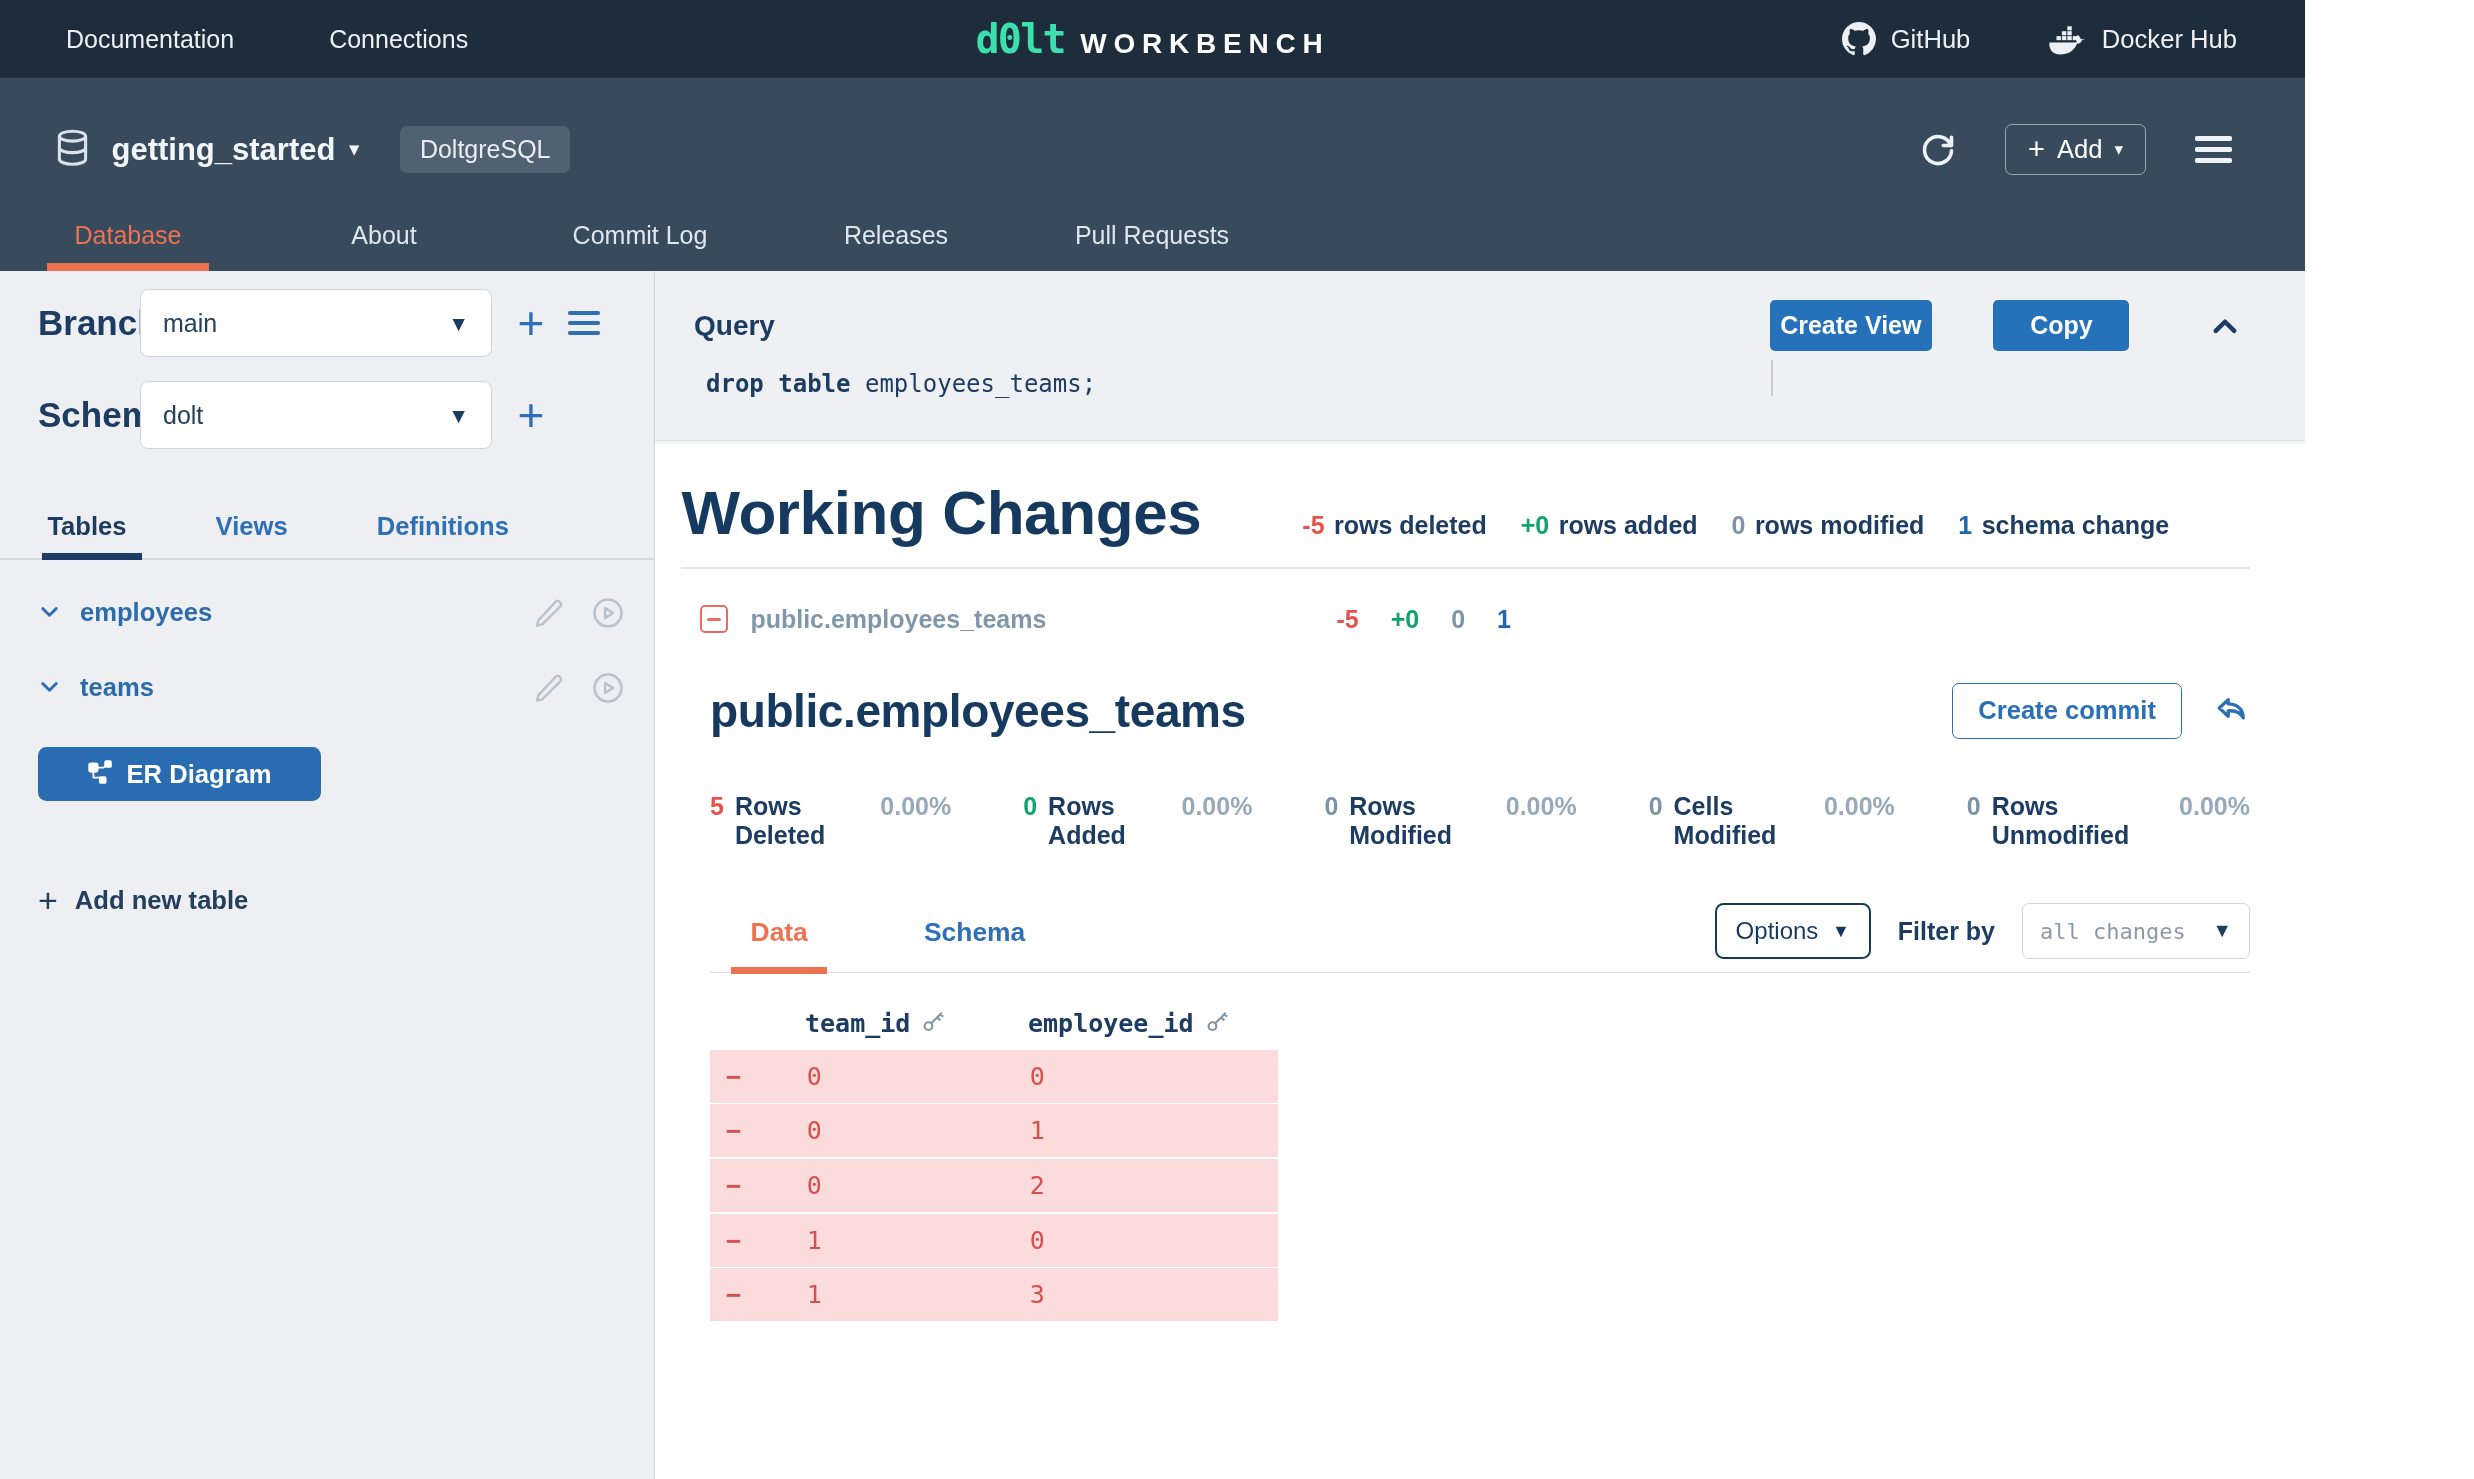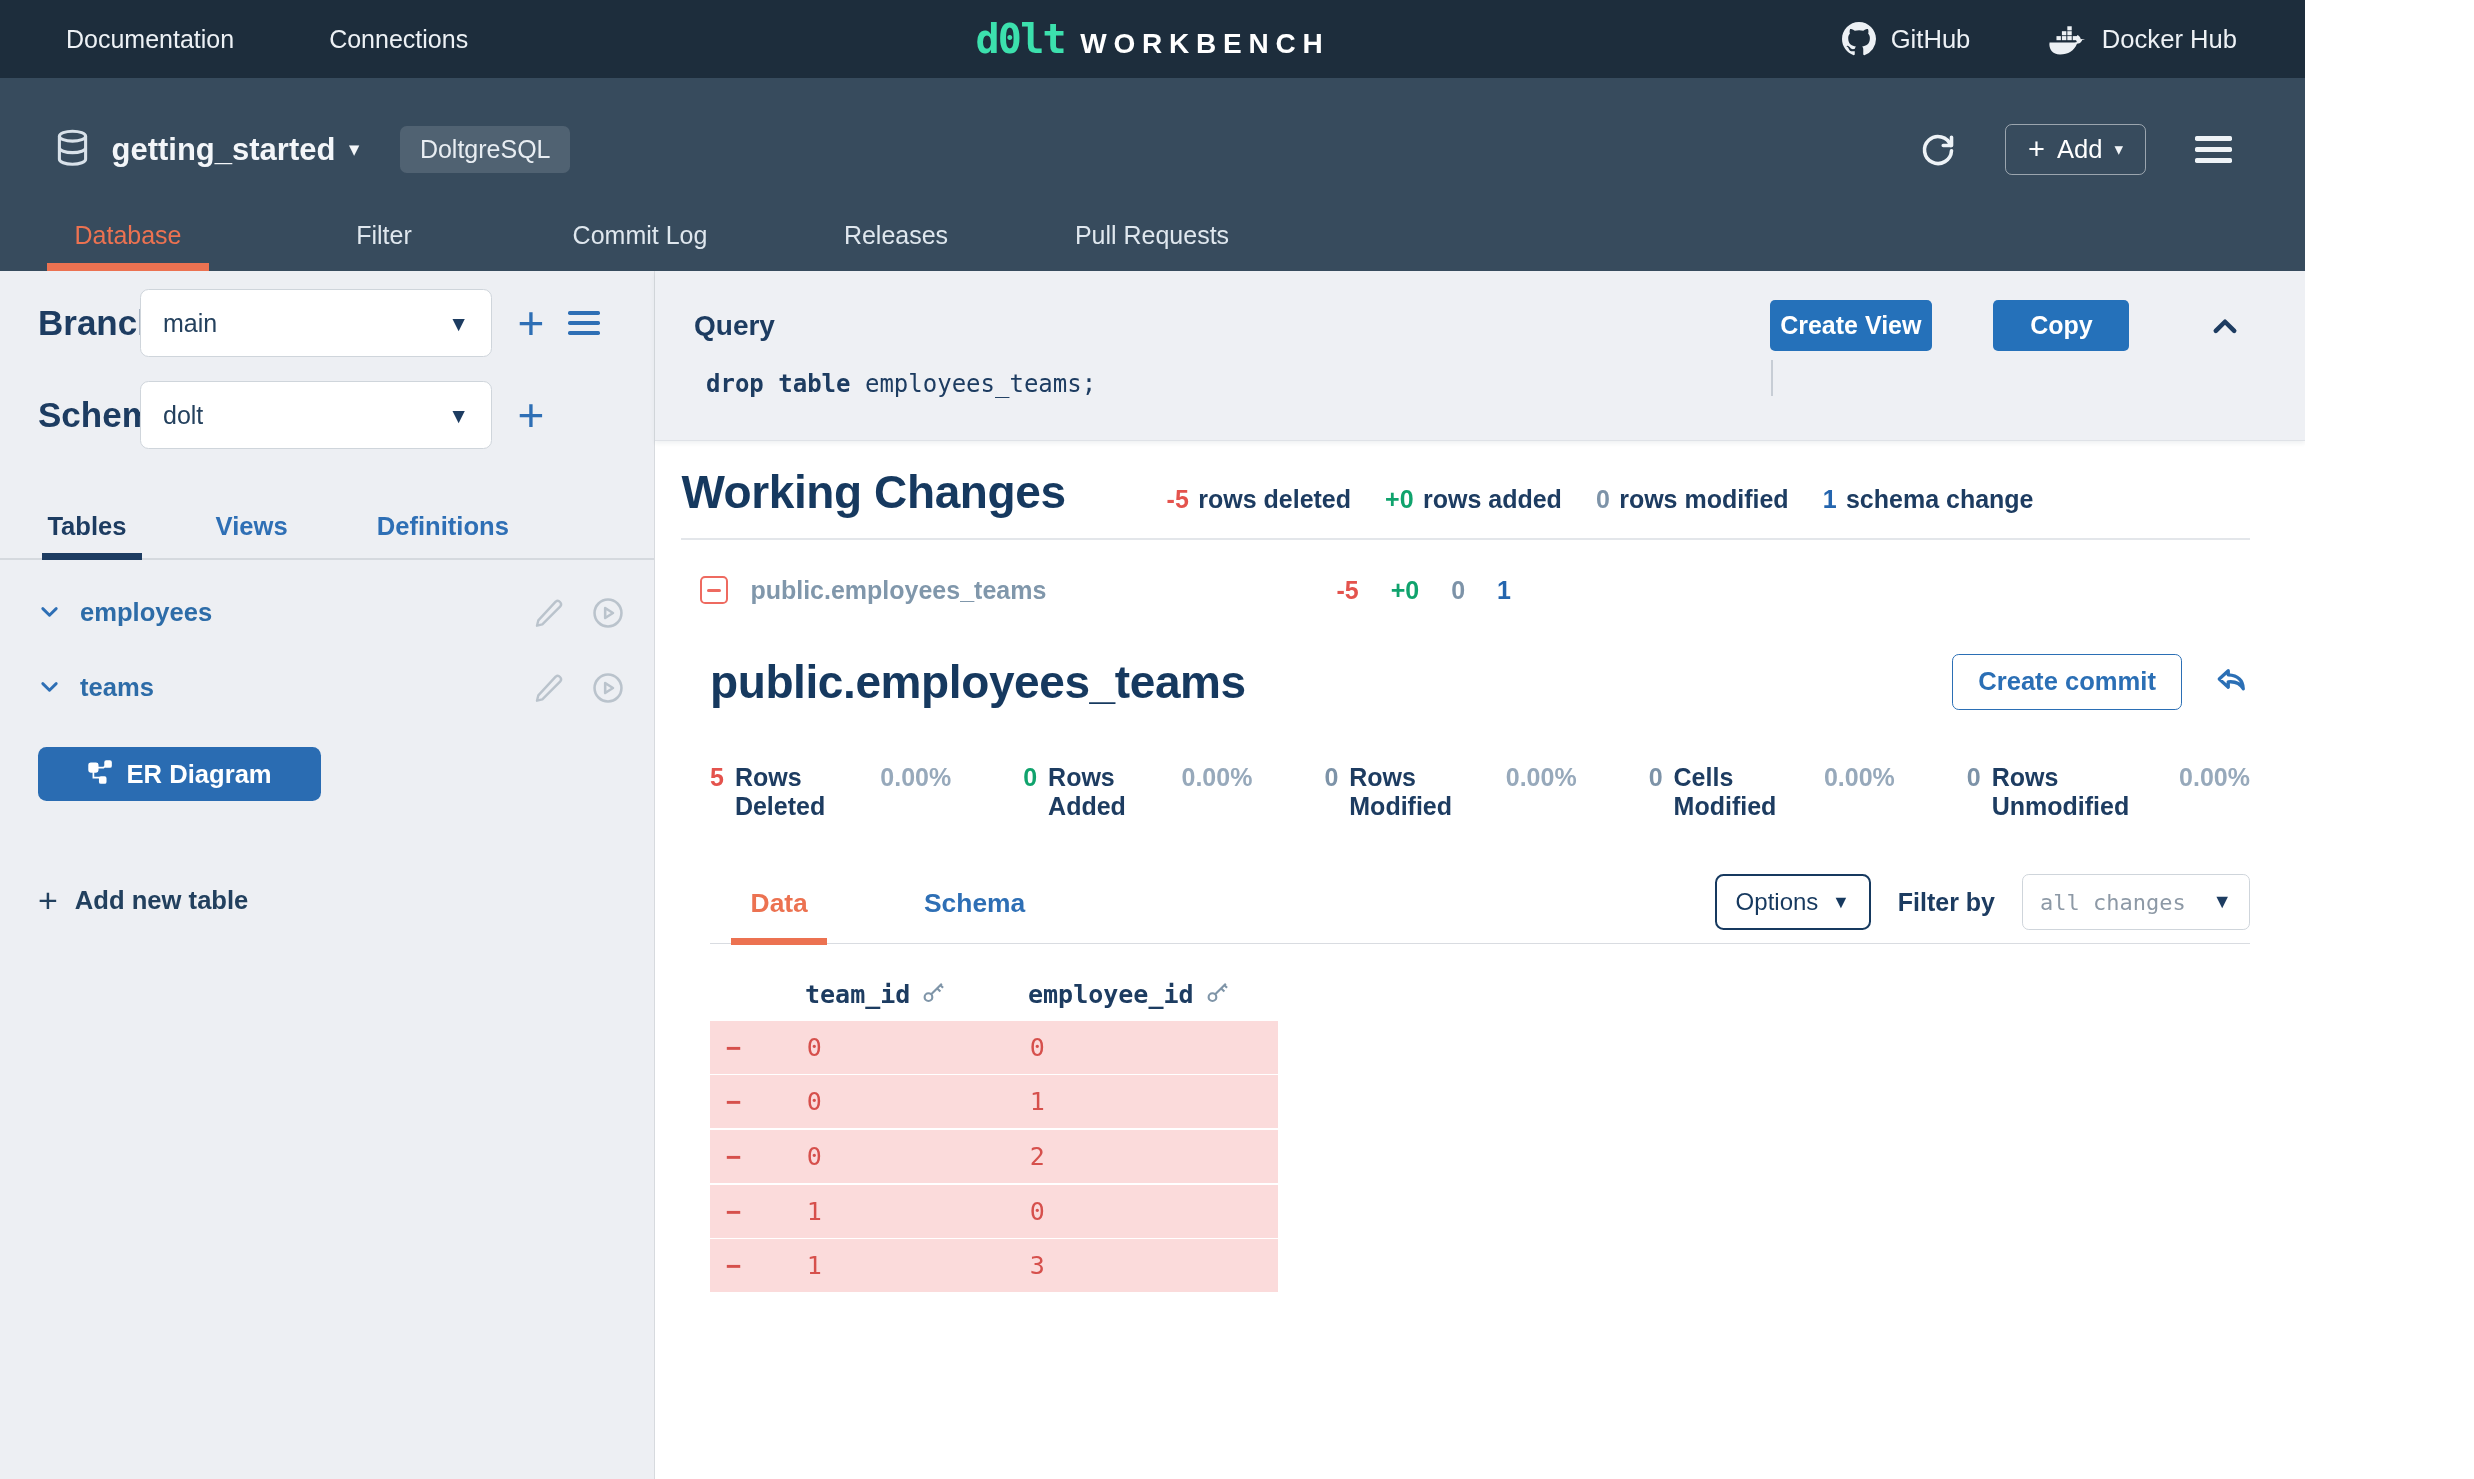--- a/index.html
+++ b/index.html
@@ -96,21 +96,21 @@
   .blue-btn { background:#2571ba; border:none; border-radius:5.1px; color:#fff; font-size:25px; font-weight:bold; padding:11px 0; cursor:pointer; font-family:inherit; text-align:center;margin-left:36px; }
   .btn-create-view { width:162px; }
   .btn-copy { width:136px; }
   .collapse-btn { margin-left:53px; background:none; border:none; cursor:pointer; color:#1d3c61; display:flex; }
   .sql-line { margin-top:19px; padding-left:12px; font-size:24px; color:#1d3c61; }
   .sql-line b { font-weight:bold; }
   .sql-cursor { position:absolute; left:1116px; top:89px; width:1.7px; height:36px; background:#c7cdd5; }
 
   .wc-section { padding:24px 55px 0 26.4px; }
   .wc-head { display:flex; align-items:baseline; }
-  .wc-title { font-size:46px; font-weight:bold; color:#16395f; letter-spacing:-0.4px; }
+  .wc-title { font-size:62px; font-weight:bold; color:#16395f; letter-spacing:-0.4px;margin-top:12px; }
   .wc-stats { display:flex; gap:34px; margin-left:101px; font-size:25px; }
   .wc-stat { display:flex; gap:9.4px; align-items:baseline; }
   .wc-stat .val { font-weight:bold; }
   .wc-stat .lbl { color:#1d3c61; font-weight:600; }
   .c-red   { color:#e4534d; }
   .c-green { color:#10a36d; }
   .c-gray  { color:#7d93a8; }
   .c-blue  { color:#2465ae; }
   .divider { margin-top:19px; height:1.7px; background:#e3e6ea; }
 
@@ -227,21 +227,21 @@
             <i></i>
             <i></i>
           </span>
       </div>
     </div>
     <div class="header-tabs">
       <div class="htab active">
           <span>Database</span>
         </div>
       <div class="htab">
-          <span>Filter</span>
+          <span>About</span>
         </div>
       <div class="htab">
           <span>Commit Log</span>
         </div>
       <div class="htab">
           <span>Releases</span>
         </div>
       <div class="htab">
           <span>Pull Requests</span>
         </div>

